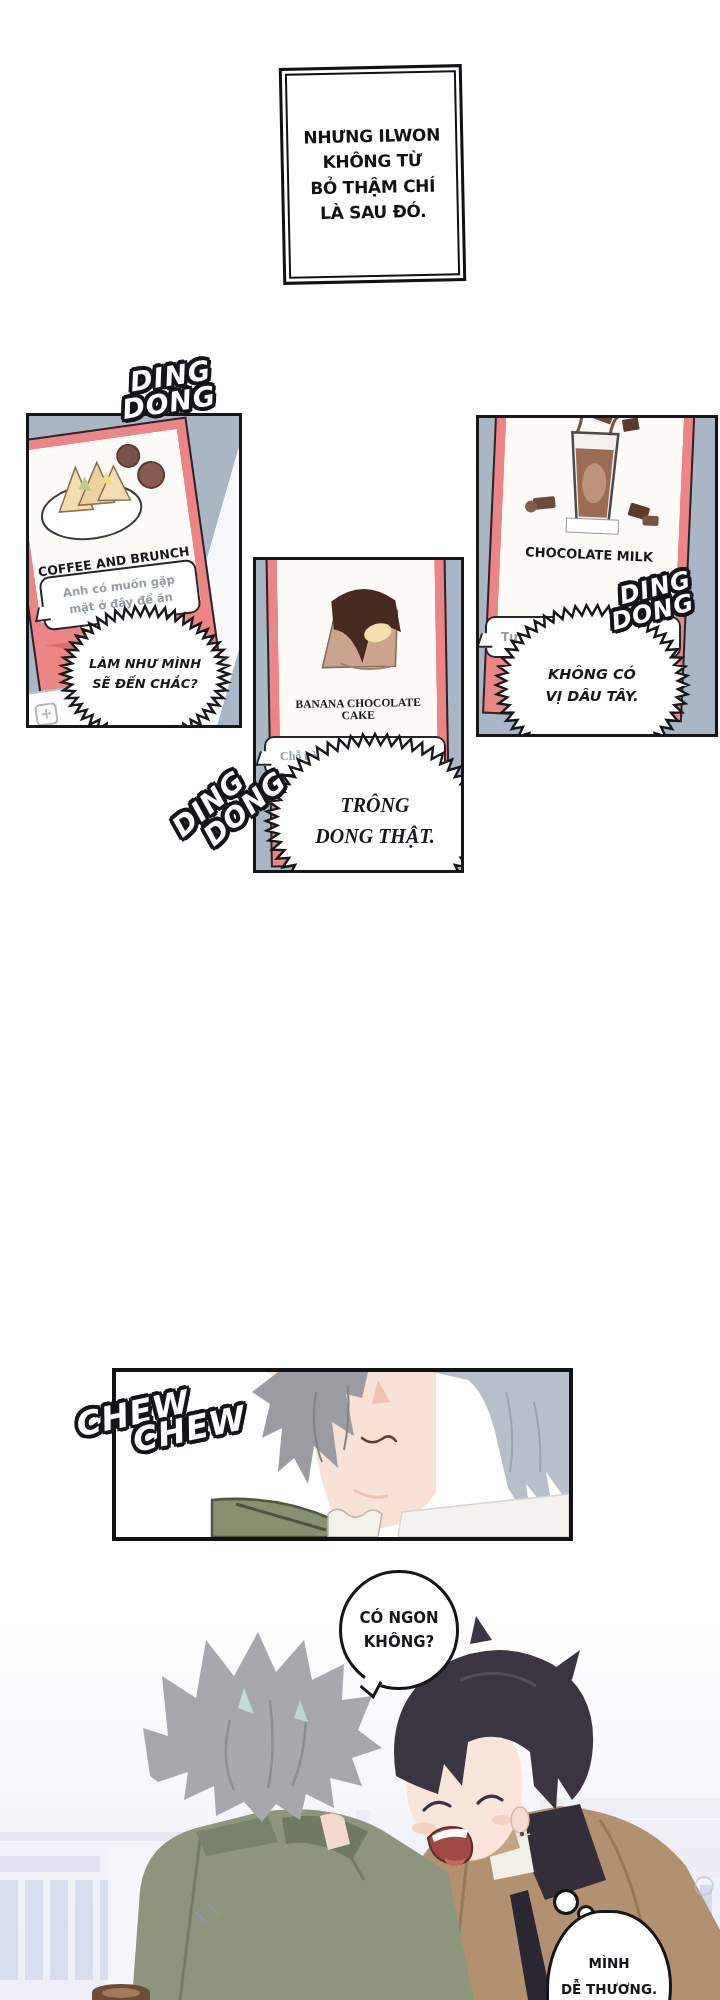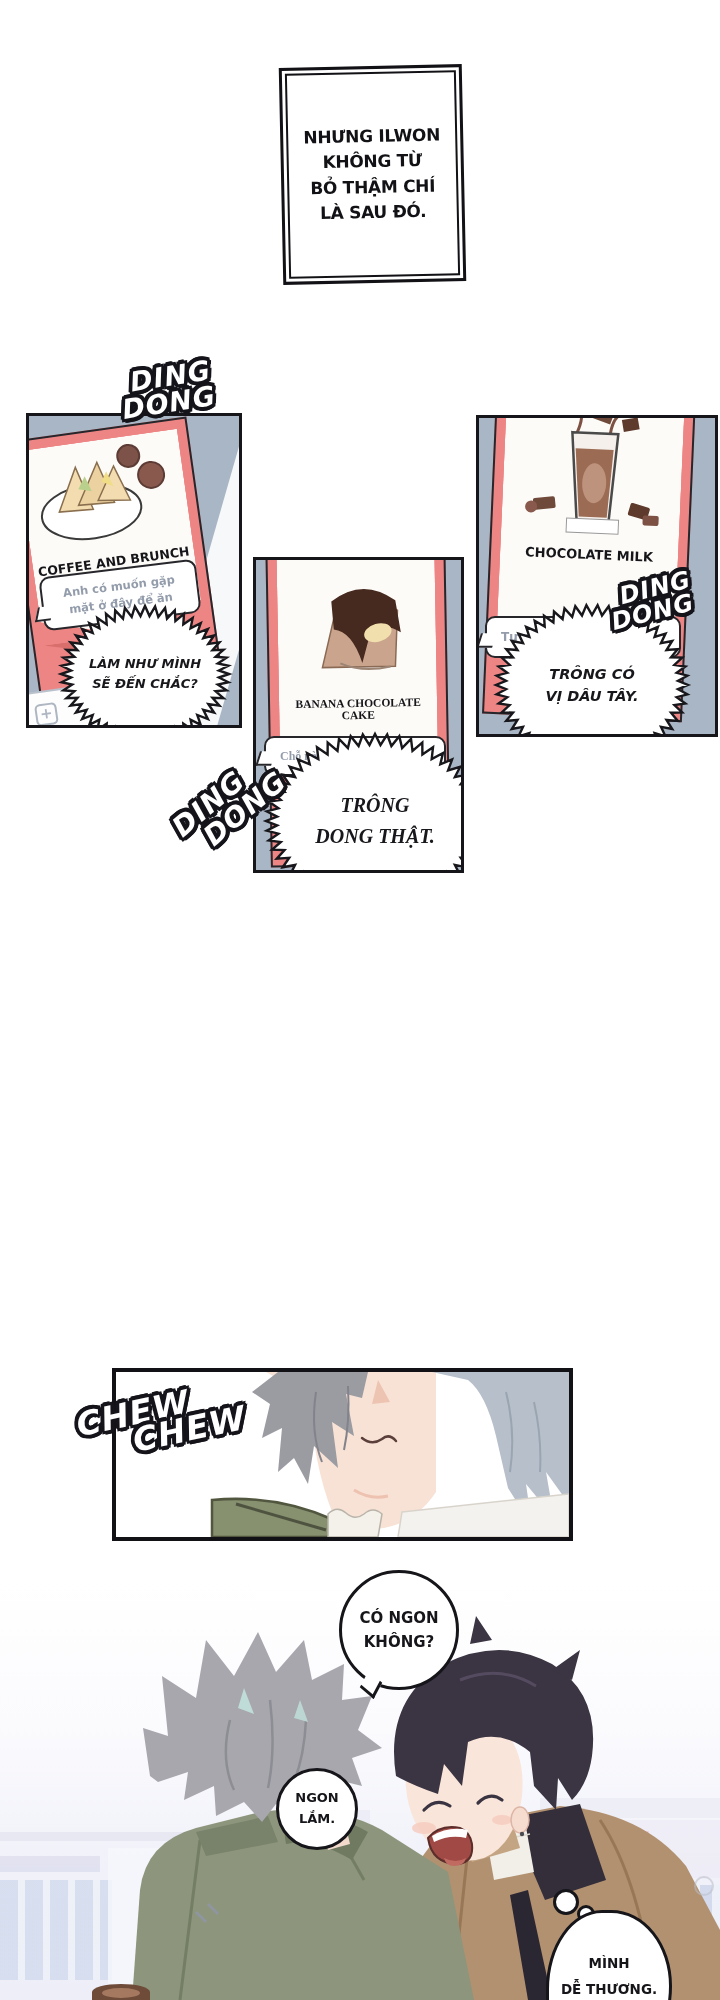--- a/index.html
+++ b/index.html
@@ -175,21 +175,21 @@
       <div class="chevron" style="top:256px;height:24px;"></div>
     </div>
     <div class="abs msg" style="left:6px;top:198px;width:196px;height:42px;font-size:12px;justify-content:flex-start;padding-left:14px;box-sizing:border-box;">
       <div class="tail"></div>
       <span>Tự n</span>
     </div>
     <div class="abs burst" style="left: 13px; top: 183px; font-size: 14.5px; width: 200px; height: 168px;">
         <svg width="200" height="168" viewBox="0 0 200 168">
           <polygon points="196.0,84.0 185.9,88.1 195.4,93.3 184.7,96.2 193.4,102.4 182.4,104.1 190.2,111.4 179.0,111.7 185.8,119.9 174.5,119.0 180.2,128.0 169.0,125.8 173.5,135.4 162.6,132.0 165.9,142.2 155.3,137.6 157.3,148.2 147.3,142.5 148.0,153.3 138.6,146.6 138.0,157.5 129.4,149.8 127.5,160.6 119.8,152.1 116.7,162.8 110.0,153.5 105.6,163.9 100.0,154.0 94.4,163.9 90.0,153.5 83.3,162.8 80.2,152.1 72.5,160.6 70.6,149.8 62.0,157.5 61.4,146.6 52.0,153.3 52.7,142.5 42.7,148.2 44.7,137.6 34.1,142.2 37.4,132.0 26.5,135.4 31.0,125.8 19.8,128.0 25.5,119.0 14.2,119.9 21.0,111.7 9.8,111.4 17.6,104.1 6.6,102.4 15.3,96.2 4.6,93.3 14.1,88.1 4.0,84.0 14.1,79.9 4.6,74.7 15.3,71.8 6.6,65.6 17.6,63.9 9.8,56.6 21.0,56.3 14.2,48.1 25.5,49.0 19.8,40.0 31.0,42.2 26.5,32.6 37.4,36.0 34.1,25.8 44.7,30.4 42.7,19.8 52.7,25.5 52.0,14.7 61.4,21.4 62.0,10.5 70.6,18.2 72.5,7.4 80.2,15.9 83.3,5.2 90.0,14.5 94.4,4.1 100.0,14.0 105.6,4.1 110.0,14.5 116.7,5.2 119.8,15.9 127.5,7.4 129.4,18.2 138.0,10.5 138.6,21.4 148.0,14.7 147.3,25.5 157.3,19.8 155.3,30.4 165.9,25.8 162.6,36.0 173.5,32.6 169.0,42.2 180.2,40.0 174.5,49.0 185.8,48.1 179.0,56.3 190.2,56.6 182.4,63.9 193.4,65.6 184.7,71.8 195.4,74.7 185.9,79.9" fill="#ffffff" stroke="#17171c" stroke-width="2.4"></polygon>
         </svg>
-      <span>TRÔNG CÓ</span>
+      <span>KHÔNG CÓ</span>
       <span>VỊ DÂU TÂY.</span>
     </div>
   </div>
 
   <div class="abs sfx" style="left:608px;top:578px;font-size:24px;transform:rotate(-14deg);">
     <span style="margin-left:14px;">DING</span>
     <span>DONG</span>
   </div>
 
   <div class="abs sfx" style="left:172px;top:778px;font-size:28px;transform:rotate(-40deg);">
@@ -271,24 +271,20 @@
     </div>
     <div class="abs" style="left:694px;top:296px;width:16px;height:16px;border:2px solid #b9bec8;border-radius:50%;opacity:.55;z-index:4;"></div>
   </div>
 
   <div class="abs round-bubble" style="left:339px;top:1570px;width:114px;height:114px;border-width:3.5px;font-size:15px;align-items:center;">
     <div class="rtail"></div>
     <span>CÓ NGON</span>
     <span>KHÔNG?</span>
   </div>
 
-  <div class="abs round-bubble" style="left:276px;top:1768px;width:76px;height:76px;font-size:13px;">
-    <span>NGON</span>
-    <span>LẮM.</span>
-  </div>
 
   <div class="abs thought-dot" style="left:553px;top:1889px;width:20px;height:20px;"></div>
   <div class="abs thought-dot" style="left:577px;top:1905px;width:12px;height:12px;"></div>
   <div class="abs thought-blob" style="left:546px;top:1910px;width:120px;height:120px;font-size:13.5px;line-height:1.9;">
     <span>MÌNH</span>
     <span>DỄ THƯƠNG.</span>
   </div>
 
 </div>
 

